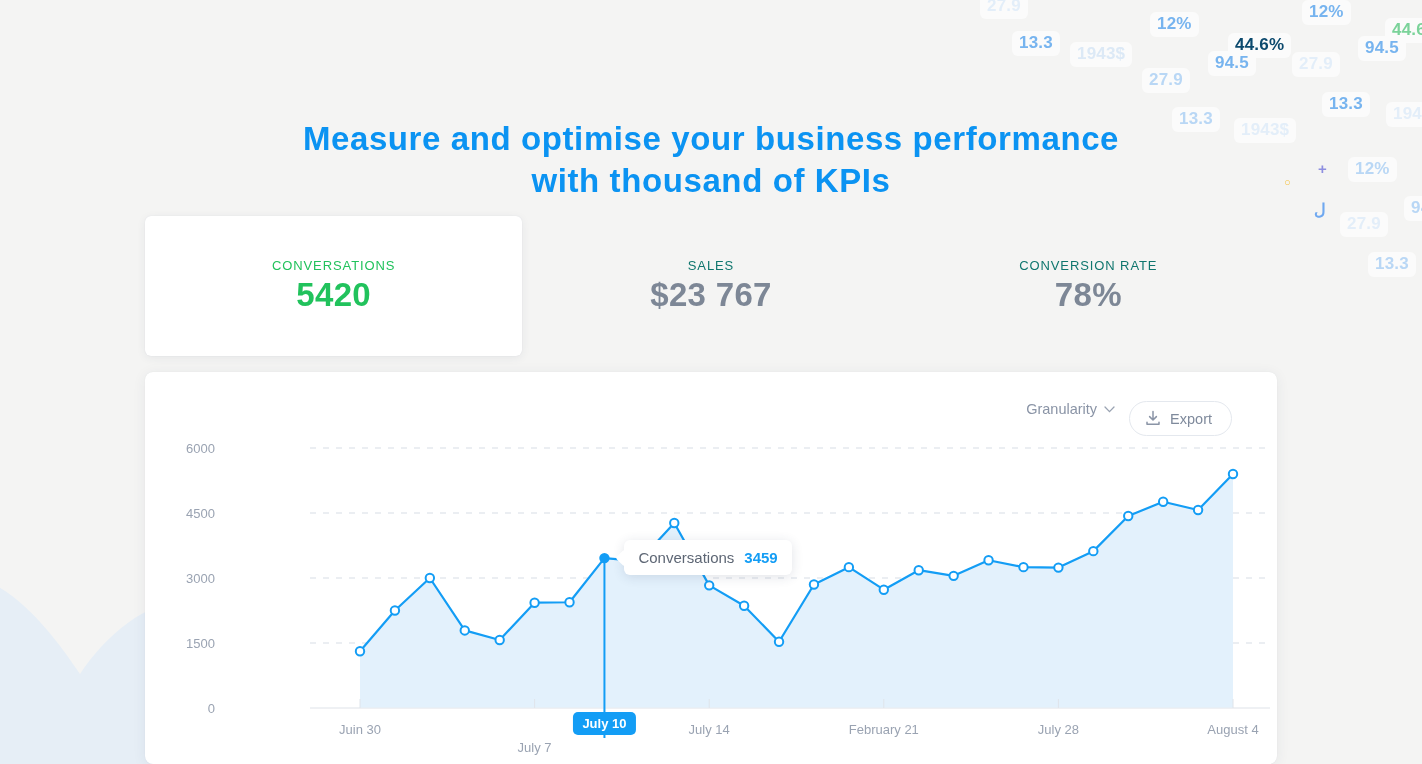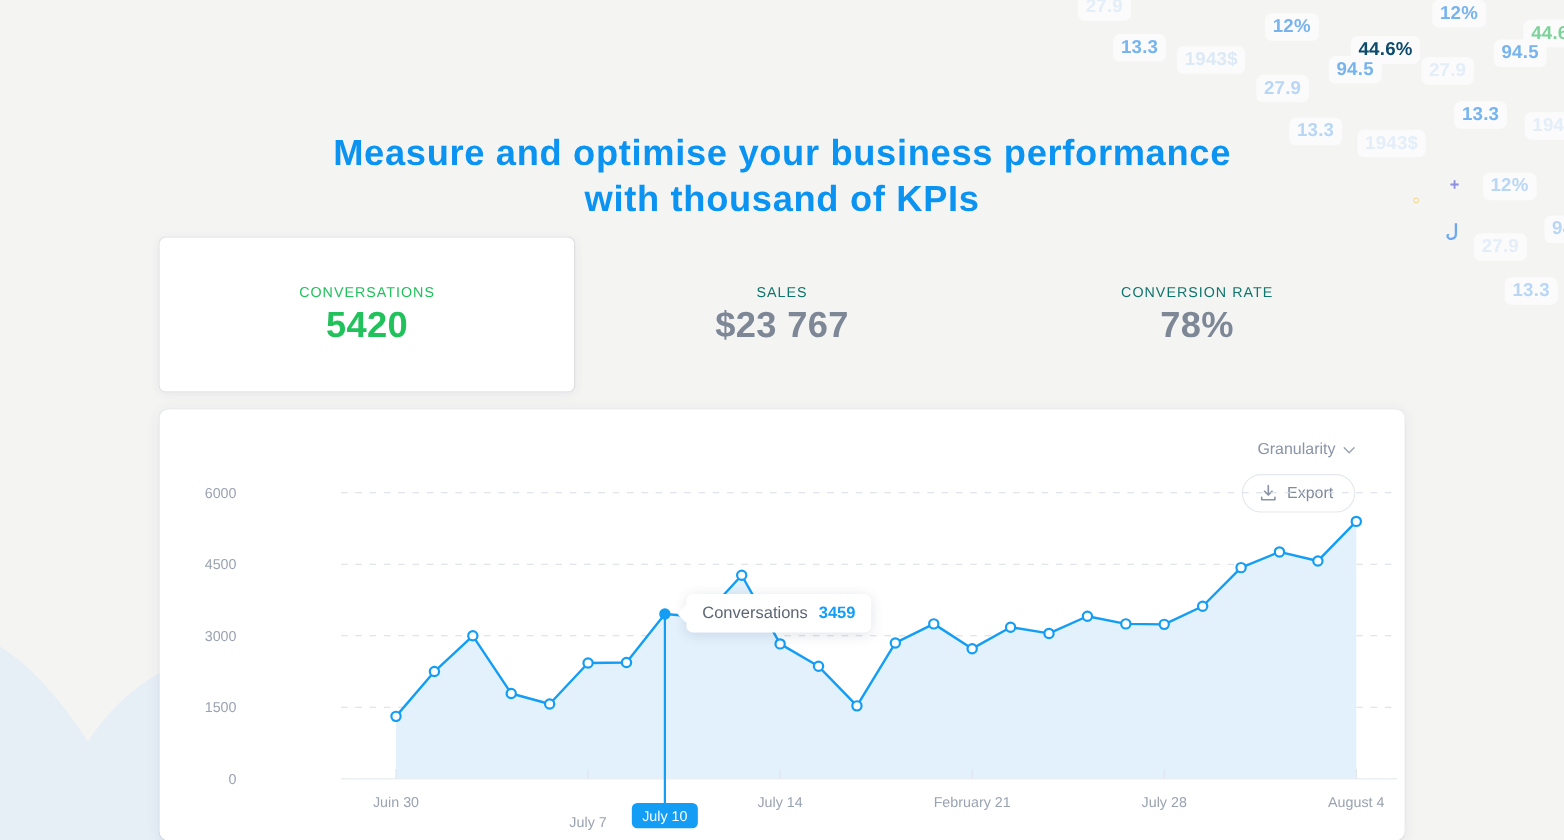--- a/index.html
+++ b/index.html
@@ -80,21 +80,21 @@
   #chart-card{
     position:absolute; left:145px; top:372px;
     width:1132px; height:392px;
     background:#fff;
     border-radius:8px;
     box-shadow:0 2px 14px rgba(40,60,90,.07), 0 0 1px rgba(40,60,90,.10);
     overflow:hidden;
   }
   #chart-toolbar{
     position:absolute; right:45px; top:29px;
-    display:flex; align-items:flex-end; gap:14px;flex-direction:column;
+    display:flex; align-items:flex-start; gap:14px;
   }
   #granularity{
     display:flex; align-items:center; gap:7px;
     color:#8a94a6; font-size:14.5px;
     cursor:pointer;
   }
   #export-btn{
     display:flex; align-items:center; gap:9px;
     border:1px solid #e4e8ee;
     border-radius:20px;
@@ -262,21 +262,21 @@
     <div id="ylabels">
         <div class="ytick" style="top: 336px;">0</div>
         <div class="ytick" style="top: 271px;">1500</div>
         <div class="ytick" style="top: 206px;">3000</div>
         <div class="ytick" style="top: 141px;">4500</div>
         <div class="ytick" style="top: 76px;">6000</div>
       </div>
     <div id="xlabels">
         <div class="xtick" style="left: 215px; top: 350px;">Juin 30</div>
         <div class="xtick" style="left: 389.6px; top: 368px;">July 7</div>
-        <div class="xtick sel" style="left: 459.44px; top: 362px;">July 10</div>
+        <div class="xtick sel" style="left: 459.44px; top: 344px; font-weight: bold;">July 10</div>
         <div class="xtick" style="left: 564.2px; top: 350px;">July 14</div>
         <div class="xtick" style="left: 738.8px; top: 350px;">February 21</div>
         <div class="xtick" style="left: 913.4px; top: 350px;">July 28</div>
         <div class="xtick" style="left: 1088px; top: 350px;">August 4</div>
       </div>
 
     <div id="tooltip" style="left: 479.44px; top: 168.11px;">
       <span class="tt-label">Conversations</span>
       <span class="tt-value">3459</span>
     </div>

